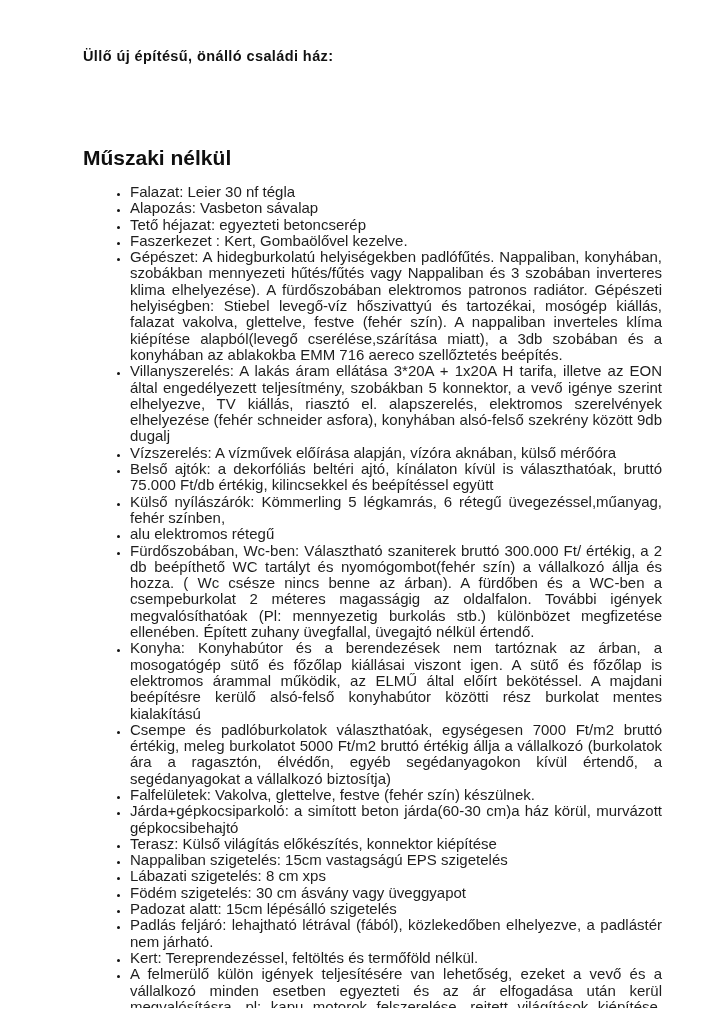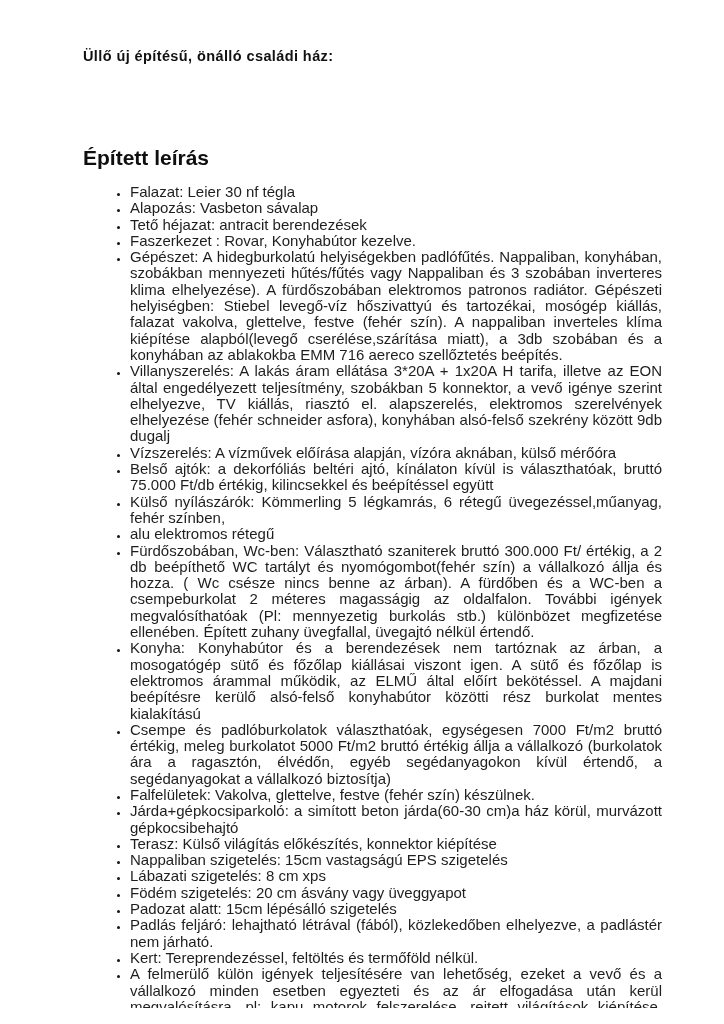--- a/index.html
+++ b/index.html
@@ -48,41 +48,41 @@
     color: #141414;
     font-size: 11px;
   }
 </style>
 </head>
 <body>
 
 <div class="page">
   <h2 class="doc-title">Üllő új építésű, önálló családi ház:</h2>
 
-  <h1 class="doc-heading">Épített leírás</h1>
+  <h1 class="doc-heading">Műszaki nélkül</h1>
 
   <ul class="bullet-list">
 
   <li class="bullet-item">Falazat:  Leier 30 nf tégla</li>
       <li class="bullet-item">Alapozás: Vasbeton sávalap</li>
-      <li class="bullet-item">Tető héjazat: antracit berendezések</li>
-      <li class="bullet-item">Faszerkezet : Rovar, Konyhabútor kezelve.</li>
+      <li class="bullet-item">Tető héjazat: egyezteti betoncserép</li>
+      <li class="bullet-item">Faszerkezet : Kert, Gombaölővel kezelve.</li>
       <li class="bullet-item">Gépészet:  A hidegburkolatú helyiségekben padlófűtés. Nappaliban, konyhában, szobákban mennyezeti hűtés/fűtés vagy Nappaliban és 3 szobában inverteres klima elhelyezése). A fürdőszobában elektromos patronos radiátor. Gépészeti helyiségben: Stiebel levegő-víz hőszivattyú és tartozékai, mosógép kiállás,  falazat vakolva, glettelve, festve (fehér szín). A nappaliban  inverteles klíma kiépítése alapból(levegő cserélése,szárítása miatt), a 3db szobában és a konyhában az ablakokba  EMM 716 aereco szellőztetés beépítés.</li>
       <li class="bullet-item">Villanyszerelés: A lakás áram ellátása 3*20A + 1x20A H tarifa, illetve az EON által engedélyezett teljesítmény, szobákban 5 konnektor, a vevő igénye szerint elhelyezve, TV kiállás, riasztó el. alapszerelés, elektromos szerelvények elhelyezése (fehér schneider asfora), konyhában alsó-felső szekrény között 9db dugalj</li>
       <li class="bullet-item">Vízszerelés: A vízművek előírása alapján, vízóra aknában, külső mérőóra</li>
       <li class="bullet-item">Belső ajtók: a dekorfóliás beltéri ajtó, kínálaton kívül is választhatóak, bruttó 75.000 Ft/db értékig, kilincsekkel és beépítéssel  együtt</li>
       <li class="bullet-item">Külső nyílászárók: Kömmerling 5 légkamrás, 6 rétegű üvegezéssel,műanyag, fehér színben,</li>
       <li class="bullet-item">alu elektromos rétegű</li>
       <li class="bullet-item">Fürdőszobában, Wc-ben: Választható szaniterek bruttó 300.000 Ft/ értékig, a 2 db beépíthető WC tartályt és nyomógombot(fehér szín) a vállalkozó állja és hozza. ( Wc csésze nincs benne az árban). A fürdőben és a WC-ben a csempeburkolat 2 méteres magasságig az oldalfalon. További igények megvalósíthatóak (Pl: mennyezetig burkolás stb.) különbözet megfizetése ellenében. Épített zuhany üvegfallal, üvegajtó nélkül értendő.</li>
       <li class="bullet-item">Konyha: Konyhabútor és a berendezések nem tartóznak az árban, a mosogatógép sütő és főzőlap kiállásai viszont igen. A sütő és főzőlap is elektromos árammal működik, az ELMŰ által előírt bekötéssel. A majdani beépítésre kerülő alsó-felső konyhabútor közötti rész burkolat mentes kialakítású</li>
       <li class="bullet-item">Csempe és padlóburkolatok választhatóak, egységesen 7000 Ft/m2 bruttó értékig, meleg burkolatot 5000 Ft/m2 bruttó értékig állja a vállalkozó (burkolatok ára a ragasztón, élvédőn, egyéb segédanyagokon kívül értendő, a segédanyagokat a vállalkozó biztosítja)</li>
       <li class="bullet-item">Falfelületek: Vakolva, glettelve, festve (fehér szín) készülnek.</li>
       <li class="bullet-item">Járda+gépkocsiparkoló:  a  simított beton járda(60-30 cm)a ház körül, murvázott gépkocsibehajtó</li>
       <li class="bullet-item">Terasz: Külső világítás előkészítés, konnektor kiépítése</li>
       <li class="bullet-item">Nappaliban szigetelés: 15cm vastagságú EPS szigetelés</li>
       <li class="bullet-item">Lábazati szigetelés: 8 cm xps</li>
-      <li class="bullet-item">Födém szigetelés: 20 cm ásvány vagy üveggyapot</li>
+      <li class="bullet-item">Födém szigetelés: 30 cm ásvány vagy üveggyapot</li>
       <li class="bullet-item">Padozat alatt: 15cm lépésálló szigetelés</li>
       <li class="bullet-item">Padlás feljáró: lehajtható létrával (fából), közlekedőben elhelyezve, a padlástér nem járható.</li>
       <li class="bullet-item">Kert: Tereprendezéssel, feltöltés és termőföld nélkül.</li>
       <li class="bullet-item">A felmerülő külön igények teljesítésére van lehetőség, ezeket a vevő és a vállalkozó minden esetben egyezteti és az ár elfogadása után kerül megvalósításra, pl:  kapu motorok felszerelése, rejtett világítások kiépítése, burkolás: 60*30 cm-es méretnél nagyobb (keskenyebb) lapok lerakása, oldalfalra gresslapok felhelyezése, technikai rakás(ékes), diagonál rakás,bordűr, mozaik, stb....</li>
     </ul>
 </div>
 
 </body></html>

